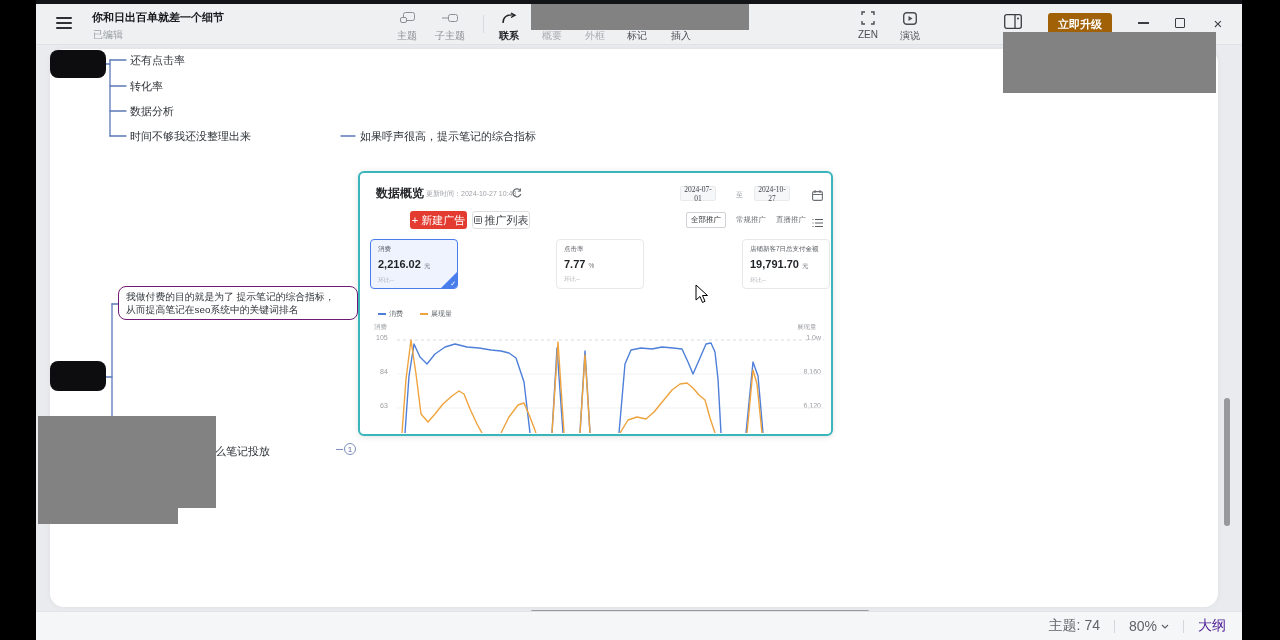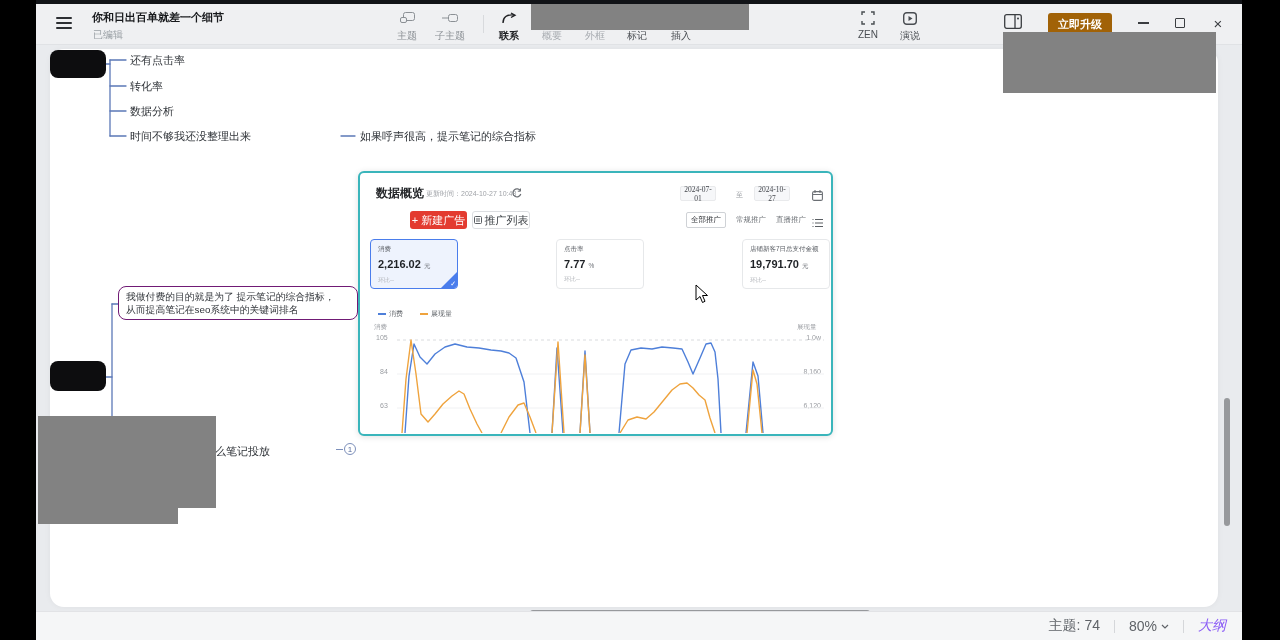--- a/index.html
+++ b/index.html
@@ -98,21 +98,21 @@
   .axis-tick { position:absolute; font-size:7px; color:#9a9da2; }
   .tick-r { text-align:right; width:24px; }
 
   
   #statusbar { position:absolute; left:0; bottom:0; width:100%; height:29px;
     background:#f5f6f7; border-top:1px solid #e2e3e6; display:flex; align-items:center;
     justify-content:flex-end; padding-right:16px; gap:14px; z-index:30; }
   #statusbar .sb-item { font-size:14px; color:#5f6368; cursor:pointer; display:flex;
     align-items:center; gap:4px; }
   #statusbar .sb-div { width:1px; height:13px; background:#d5d7da; }
-  #statusbar .outline { color:#8b5cf6;font-style:italic; }
+  #statusbar .outline { color:#4c1d95; }
 
   .cursor-arrow { position:absolute; left:659px; top:239px; z-index:50; }
 </style>
 </head>
 <body>
 
 <div id="app">
 
   <div id="topbar">
     <div class="hamburger">

